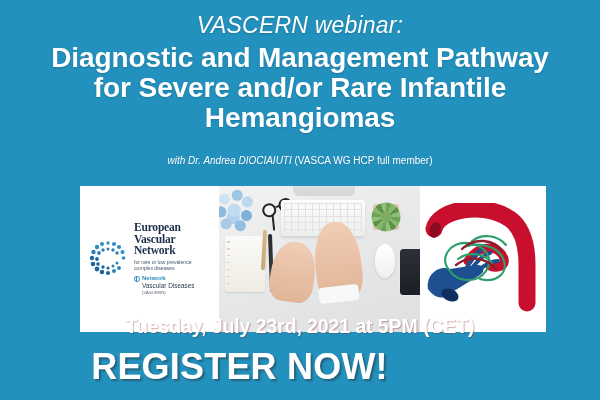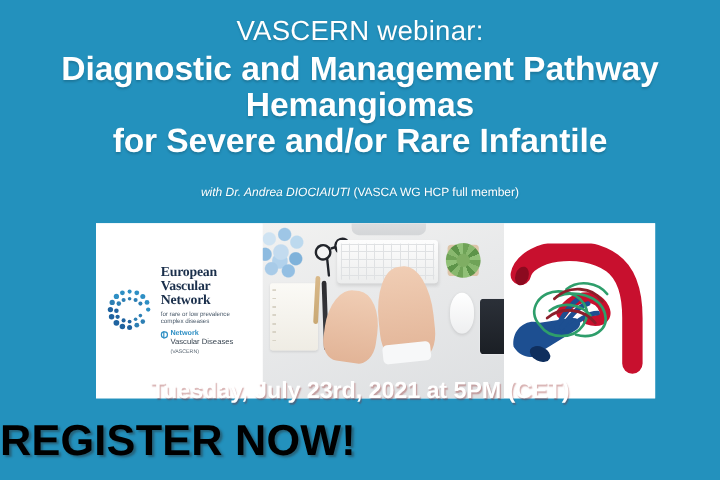--- a/index.html
+++ b/index.html
@@ -24,20 +24,21 @@
 
   
   .headline-block {
     position: absolute;
     left: 0;
     top: 10px;
     width: 600px;
     text-align: center;
   }
   .eyebrow {
+    font-style: italic;
     font-weight: 400;
     font-size: 23px;
     line-height: 30px;
     color: #ffffff;
     letter-spacing: 0.2px;
     text-shadow: 0 1px 2px rgba(0,0,0,0.18);
   }
   .title {
     font-weight: 700;
     font-size: 28px;
@@ -409,40 +410,40 @@
     line-height: 26px;
     color: #ffffff;
     letter-spacing: -0.1px;
     text-shadow: 1px 1px 1px rgba(140,30,30,0.35);
   }
   .cta {
     position: absolute;
     left: 0;
     top: 345px;
     width: 479px;
-    text-align: left;
+    text-align: center;
     font-weight: 700;
     font-size: 36px;
     line-height: 44px;
-    color: #000000;
+    color: #ffffff;
     letter-spacing: 0.2px;
     text-shadow: 2px 2px 2px rgba(40,40,40,0.45);
   }
 </style>
 </head>
 <body>
 
 <div class="poster">
 
   <div class="headline-block">
     <div class="eyebrow">VASCERN webinar:</div>
     <div class="title">
       <span class="tline">Diagnostic and Management Pathway</span>
+      <span class="tline">for Severe and/or Rare Infantile</span>
       <span class="tline">Hemangiomas</span>
-      <span class="tline">for Severe and/or Rare Infantile</span>
     </div>
   </div>
 
   <div class="presenter">
     <span class="pname">with Dr. Andrea DIOCIAIUTI</span><span class="prole"> (VASCA WG HCP full member)</span>
   </div>
 
   <div class="media-strip">
 
     <div class="logo-panel">

